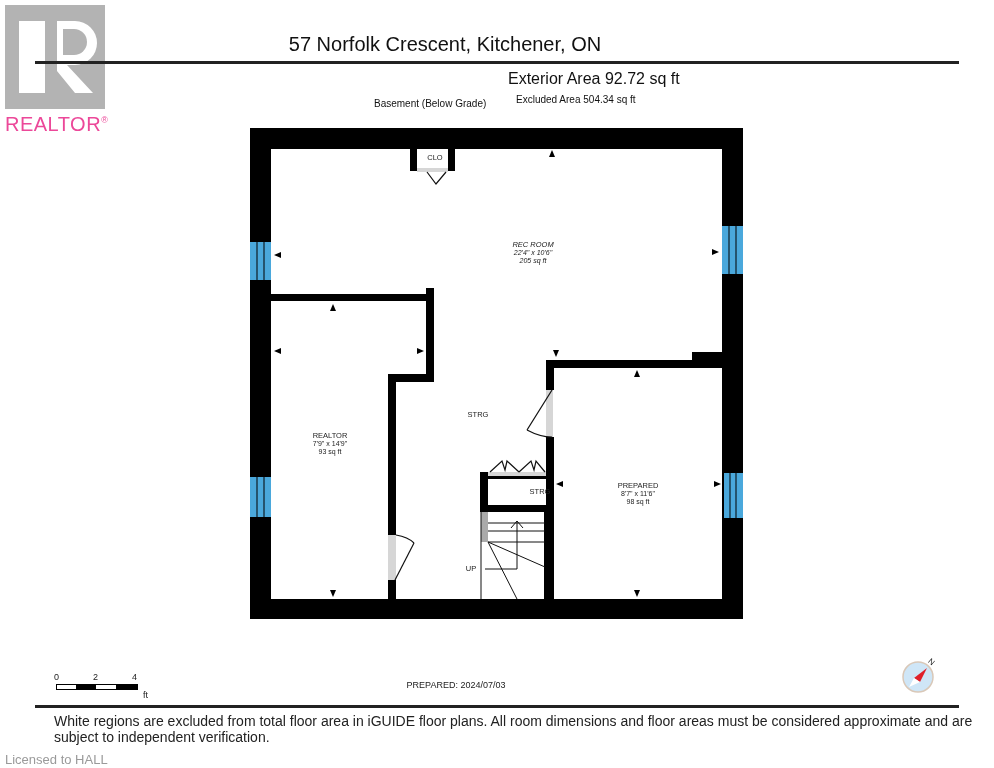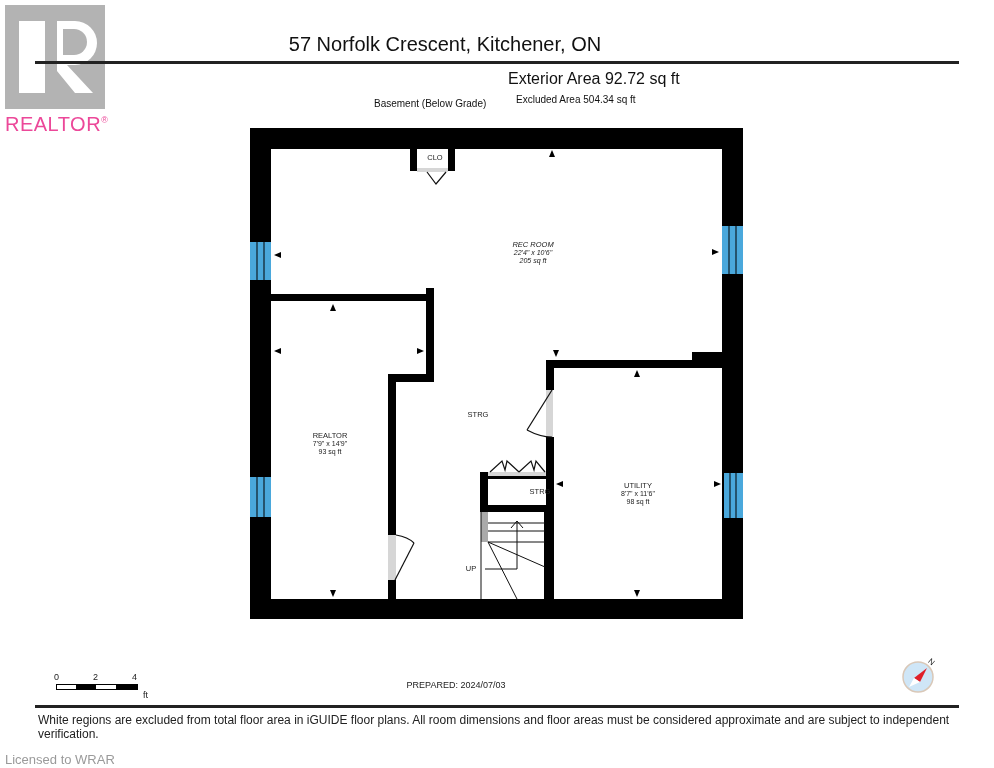--- a/index.html
+++ b/index.html
@@ -9,21 +9,21 @@
   #logo .box { position:absolute; left:0; top:0; width:100px; height:104px; background:#b3b3b3; }
   #logo .word { position:absolute; left:0; top:108px; font-size:20px; color:#ec4899; letter-spacing:0.5px; }
   #title { left:0; width:890px; top:33px; text-align:center; font-size:20px; font-weight:normal; color:#111; }
   .hr { position:absolute; left:35px; width:924px; height:3px; background:#222; }
   #sub-label { left:374px; top:70px; font-size:10px; font-weight:normal;margin-top:28px; }
   #sub-ext { left:508px; top:70px; font-size:16px; }
   #sub-excl { left:508px; top:94px; font-size:10px;padding-left:8px; }
   .room { position:absolute; font-size:7px; text-align:center; line-height:8px; color:#222; }
   .room .name { font-size:7.5px; }
   #prepared { left:0; width:912px; top:680px; text-align:center; font-size:9px; color:#222; }
-  #disclaimer { left:38px; top:713px; font-size:12px; color:#222; }
+  #disclaimer { left:54px; top:713px; font-size:14px; color:#222; }
   #licensed { left:5px; top:752px; font-size:13px; color:#9a9a9a; }
   .scale-lbl { position:absolute; font-size:9px; color:#222; }
 </style>
 </head>
 <body>
 
 <div id="logo" class="abs">
   <div class="box">
     <svg width="100" height="104" viewBox="0 0 100 104">
       <rect x="0" y="0" width="100" height="104" fill="#b3b3b3"></rect>
@@ -134,21 +134,21 @@
   <div>205 sq ft</div>
 </div>
 <div class="room" style="left:290px;top:432px;width:80px;">
   <div class="name">REALTOR</div>
   <div>7'9" x 14'9"</div>
   <div>93 sq ft</div>
 </div>
 <div class="room" style="left:458px;top:411px;width:40px;"><span class="name">STRG</span></div>
 <div class="room" style="left:512px;top:488px;width:56px;"><span class="name">STRG</span></div>
 <div class="room" style="left:598px;top:482px;width:80px;">
-  <div class="name">UTILITY</div>
+  <div class="name">PREPARED</div>
   <div>8'7" x 11'6"</div>
   <div>98 sq ft</div>
 </div>
 <div class="room" style="left:459px;top:565px;width:24px;text-align:center;"><span class="name">UP</span></div>
 
 <div class="abs" style="left:54px;top:672px;width:110px;height:24px;">
   <span class="scale-lbl" style="left:0;top:0">0</span>
   <span class="scale-lbl" style="left:39px;top:0">2</span>
   <span class="scale-lbl" style="left:78px;top:0">4</span>
   <svg class="abs" style="left:2px;top:12px" width="82" height="6">
@@ -163,13 +163,13 @@
 
 <svg class="abs" style="left:898px;top:655px" width="44" height="40" viewBox="0 0 44 40">
   <circle cx="20" cy="22" r="15" fill="#cfe6f7" stroke="#d9c8b8" stroke-width="1.5"></circle>
   <polygon points="29,13 16,23 22,27" fill="#e0202a"></polygon>
   <polygon points="16,23 22,27 11,32" fill="#fff"></polygon>
   <text x="31" y="9" font-size="8" font-family="Liberation Sans, sans-serif" fill="#111" transform="rotate(40 33 6)">N</text>
 </svg>
 
 <div class="hr" style="top:705px"></div>
 <div id="disclaimer" class="abs">White regions are excluded from total floor area in iGUIDE floor plans. All room dimensions and floor areas must be considered approximate and are subject to independent verification.</div>
-<div id="licensed" class="abs">Licensed to WRAR</div>
+<div id="licensed" class="abs">Licensed to HALL</div>
 
 </body></html>

